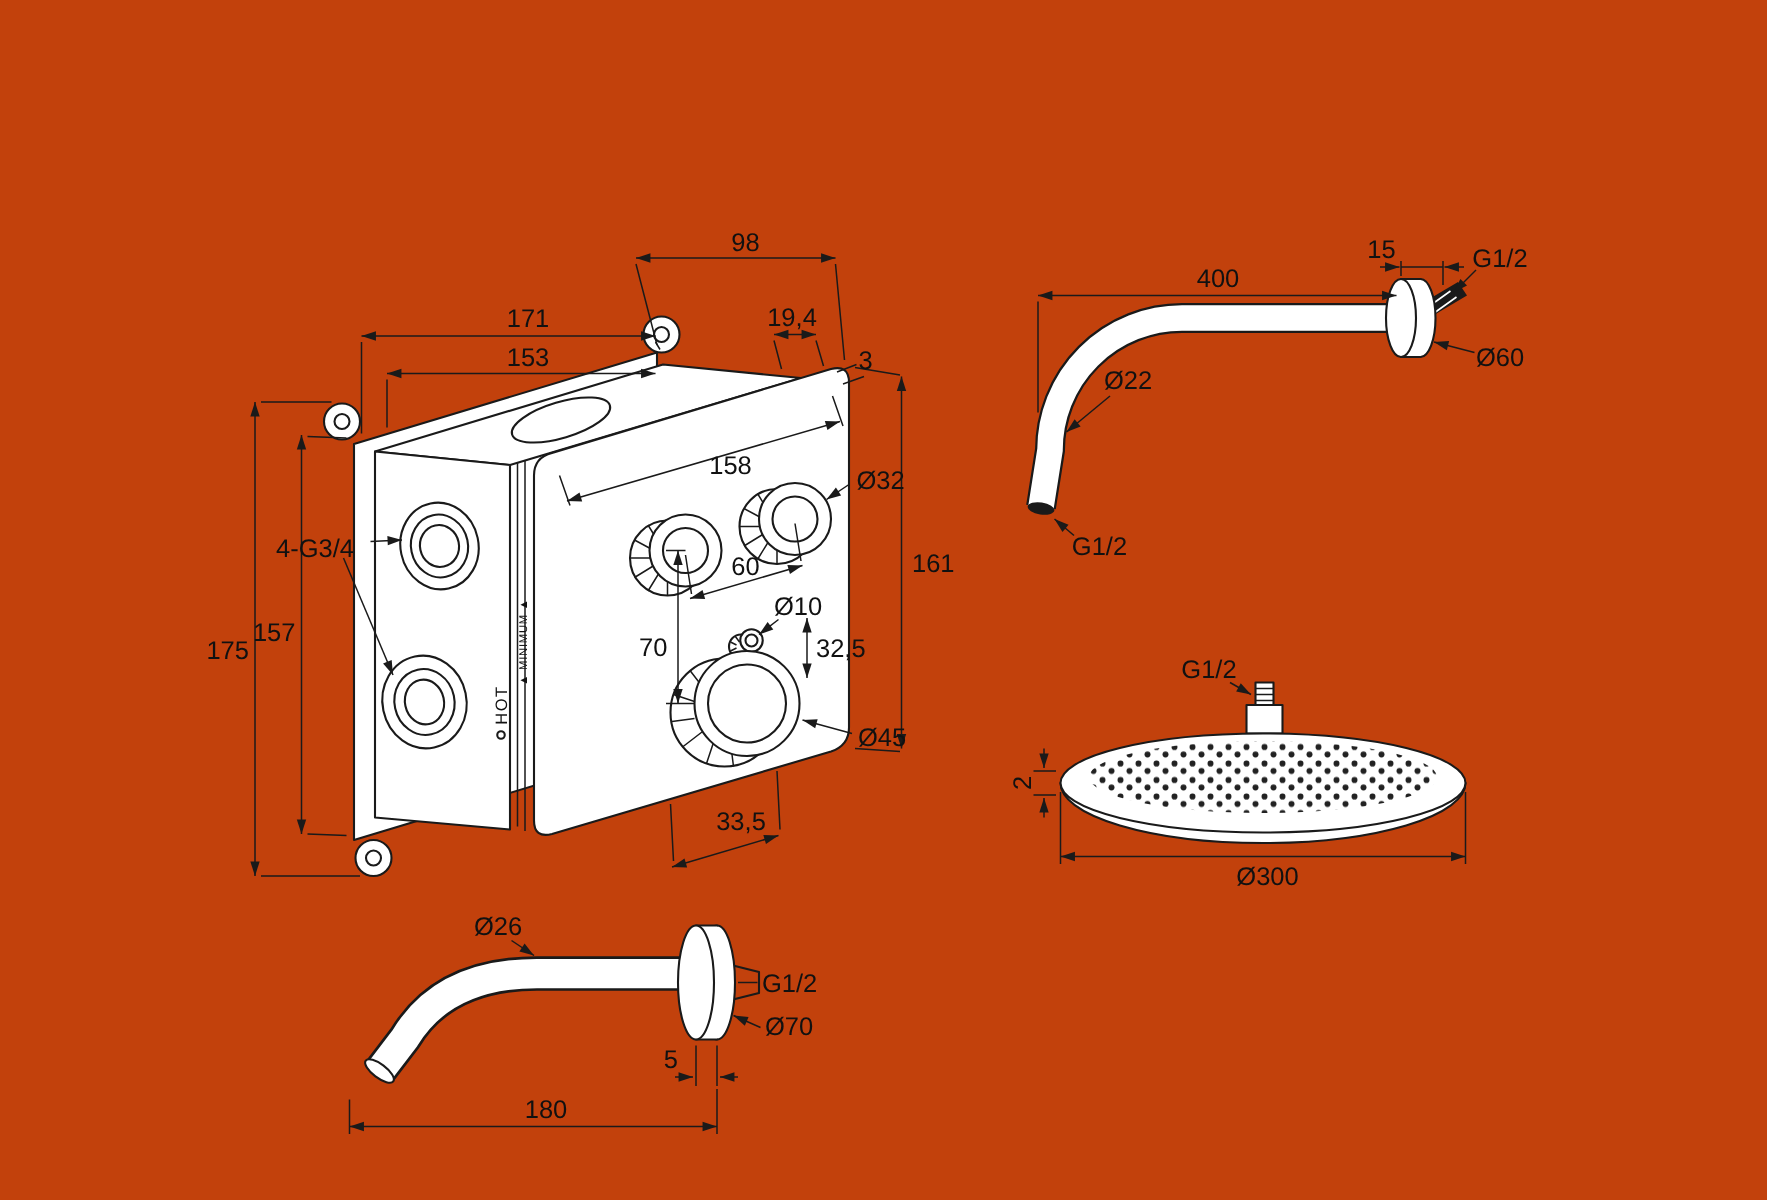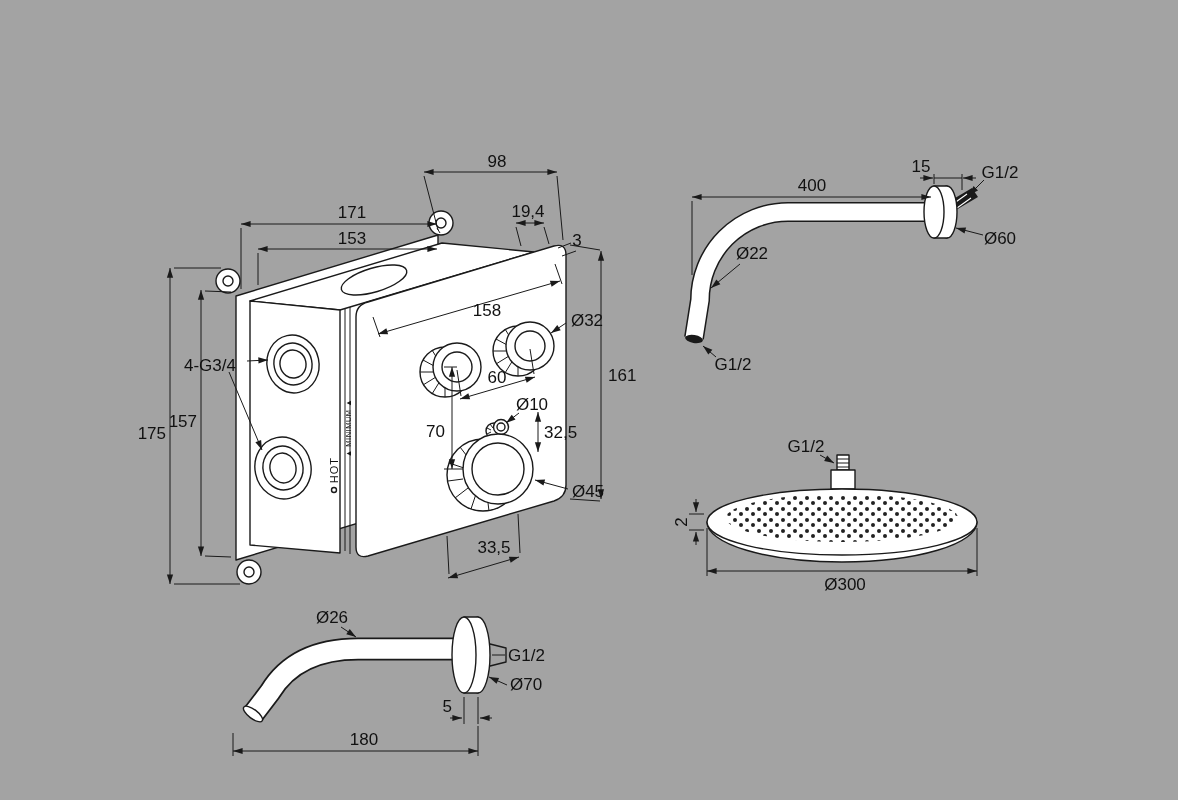--- a/index.html
+++ b/index.html
@@ -1,16 +1,16 @@
 <!DOCTYPE html>
 <html><head>
 <meta charset="utf-8">
 <style>
   html,body{margin:0;padding:0;background:#fff;}
-  .page{width:1178px;height:800px;background:#a3a3a3;position:relative;overflow:hidden;}
+  .page{width:1178px;height:800px;background:#c2410c;position:relative;overflow:hidden;}
   svg{display:block;}
   text{font-family:"Liberation Sans",sans-serif;font-size:17px;fill:#111;text-anchor:middle;}
   text.as{text-anchor:start;} text.ae{text-anchor:end;}
   text.sm{font-size:11px;letter-spacing:1px;} text.xs{font-size:7.5px;letter-spacing:.5px;}
   .o{fill:none;stroke:#1a1a1a;stroke-width:1.4;stroke-linejoin:round;stroke-linecap:round;}
   .w{fill:#ffffff;stroke:#1a1a1a;stroke-width:1.4;stroke-linejoin:round;}
   .d{fill:none;stroke:#1a1a1a;stroke-width:1;}
   .f{fill:#1a1a1a;stroke:none;}
   .tb{fill:none;stroke:#1a1a1a;stroke-width:20;stroke-linecap:butt;}
   .tw{fill:none;stroke:#ffffff;stroke-width:17;stroke-linecap:butt;}

